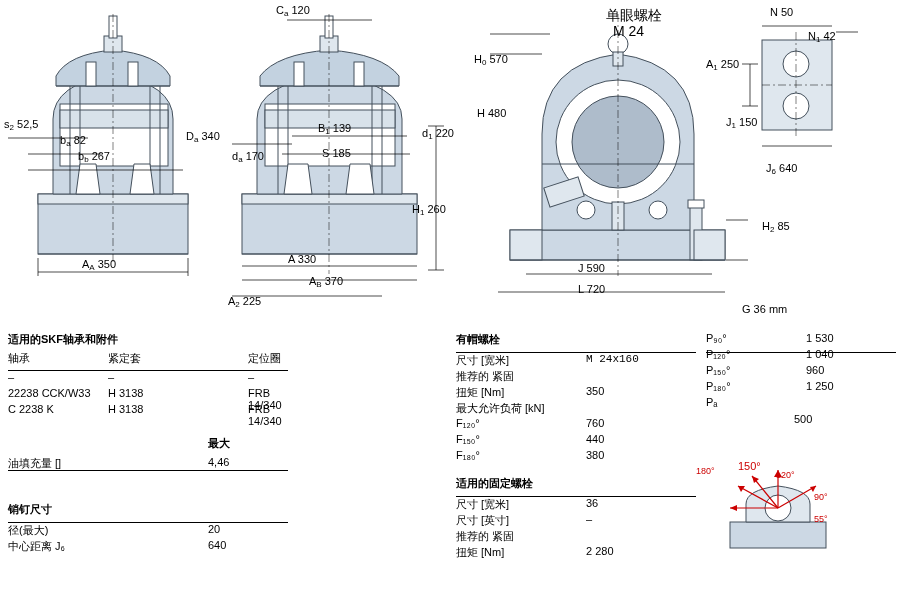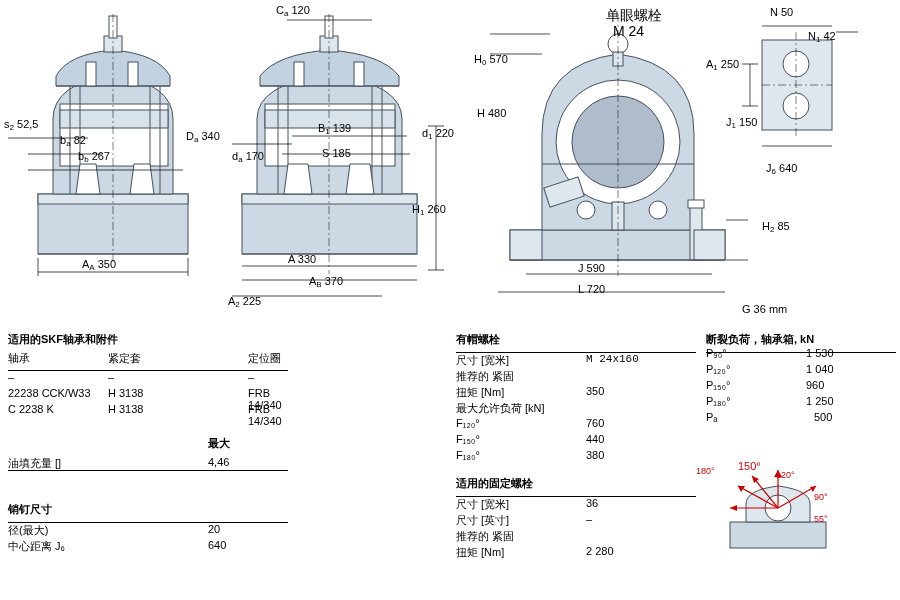--- a/index.html
+++ b/index.html
@@ -297,41 +297,40 @@
       <span class="c1">推荐的 紧固</span>
       <span class="c2" style="left:130px;"></span>
     </div>
     <div class="row">
       <span class="c1">扭矩 [Nm]</span>
       <span class="c2" style="left:130px;">2 280</span>
     </div>
   </div>
 
   <div class="tbl" style="left:706px;top:332px;width:190px;">
-    <div class="hd">断裂负荷，轴承箱, kN</div>
     <div class="sep" style="left:0;top:20px;width:190px;"></div>
     <div class="row">
       <span class="c1">P₉₀°</span>
       <span class="c2" style="left:100px;">1 530</span>
     </div>
     <div class="row">
       <span class="c1">P₁₂₀°</span>
       <span class="c2" style="left:100px;">1 040</span>
     </div>
     <div class="row">
       <span class="c1">P₁₅₀°</span>
       <span class="c2" style="left:100px;">960</span>
     </div>
     <div class="row">
       <span class="c1">P₁₈₀°</span>
       <span class="c2" style="left:100px;">1 250</span>
     </div>
     <div class="row">
       <span class="c1">Pₐ</span>
-      <span class="c2" style="left:108px;">500</span>
+      <span class="c2" style="left:88px;margin-top:17px;">500</span>
     </div>
   </div>
 
   <div style="position:absolute;left:690px;top:460px;width:200px;height:100px;">
     <svg width="200" height="100">
       <g stroke="#44505c" stroke-width="1" fill="none">
         <rect x="40" y="62" width="96" height="26" fill="#ccd8e4"></rect>
         <path d="M56 62 L56 44 Q56 30 88 26 Q120 30 120 44 L120 62 Z" fill="#dfe7ee"></path>
         <circle cx="88" cy="48" r="13" fill="#ffffff"></circle>
       </g>

